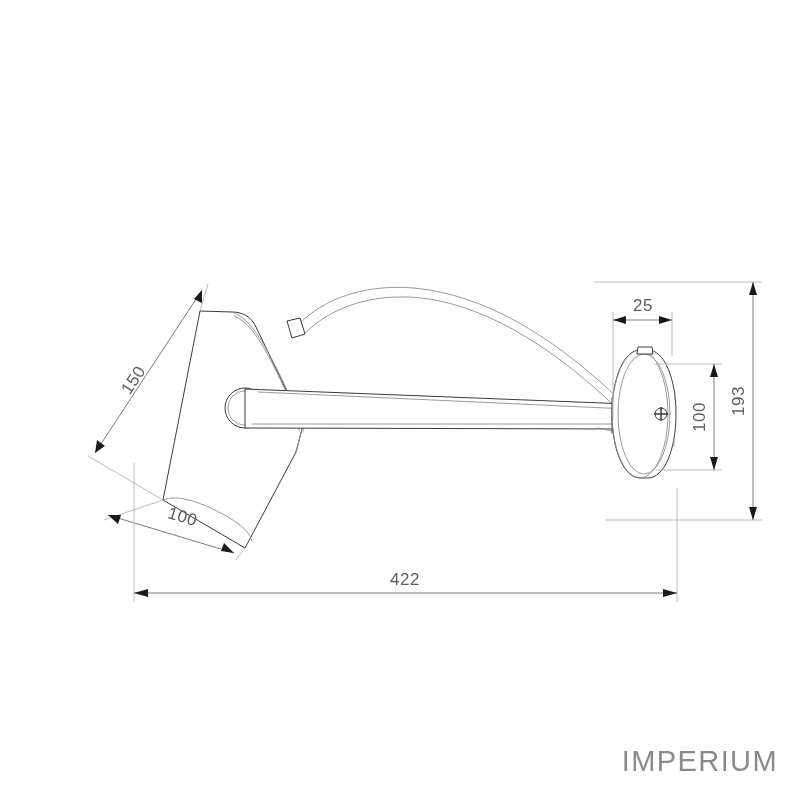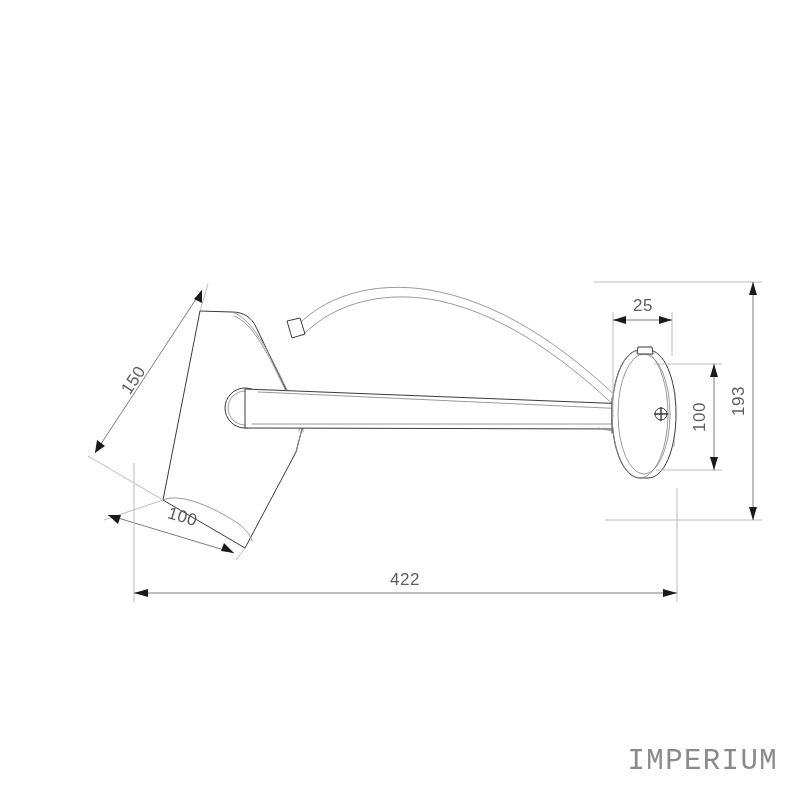--- a/index.html
+++ b/index.html
@@ -65,21 +65,21 @@
   .arrow-head {
     fill: #1a1a1a;
     stroke: none;
   }
   .logo-wrap {
     position: absolute;
     right: 22px;
     bottom: 22px;
     display: flex;
     align-items: baseline;
-    font-family: Liberation Mono, monospace;
+    font-family: Liberation Sans, sans-serif;
     font-size: 29px;
     letter-spacing: 1.4px;
     font-weight: 400;
     white-space: nowrap;
   }
   .logo-primary { color: #8a8a8a; }
   .logo-accent  { color: #e8a098; }
 </style>
 </head>
 <body>

